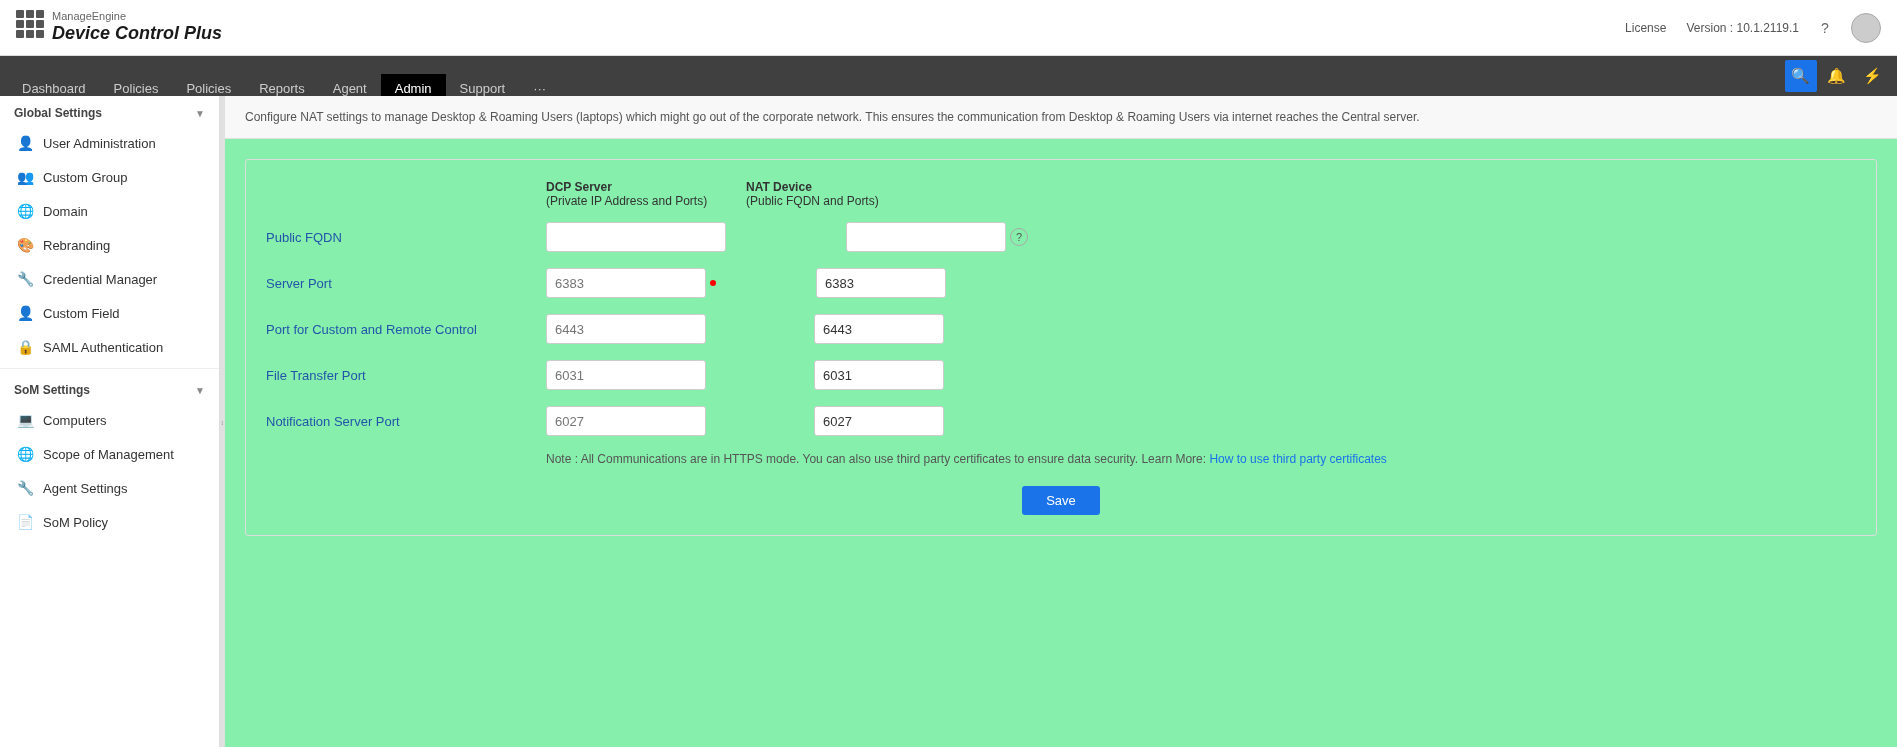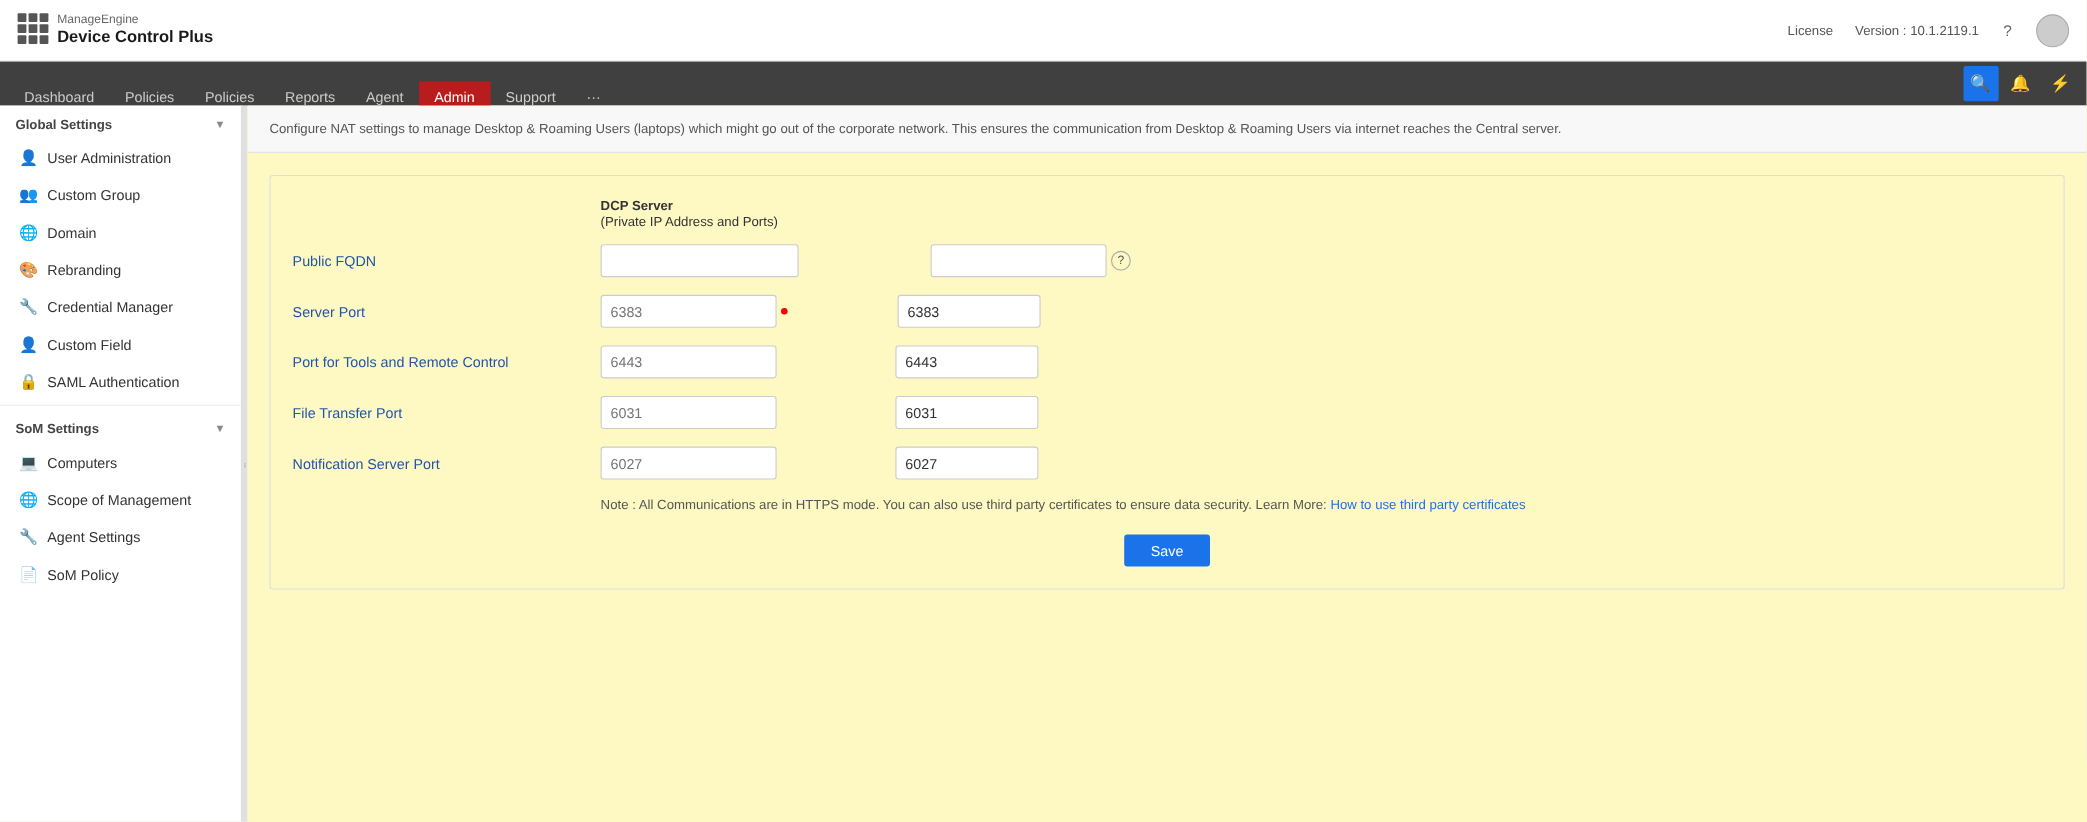--- a/index.html
+++ b/index.html
@@ -20,21 +20,21 @@
       margin-right: 20px;
     }
     .logo-grid {
       display: grid;
       grid-template-columns: repeat(3,8px);
       grid-template-rows: repeat(3,8px);
       gap: 2px;
     }
     .logo-dot { background: #555; border-radius: 1px; }
     .logo-text { font-size: 11px; color: #666; line-height: 1.2; }
-    .logo-text strong { font-size: 15px; color: #1a1a1a; display: block; font-weight: bold; }
+    .logo-text strong { font-size: 18px; color: #1a1a1a; display: block; font-weight: bold; font-style: italic; }
     .header-right {
       margin-left: auto;
       display: flex;
       align-items: center;
       gap: 12px;
       font-size: 12px;
       color: #555;
       text-align: center;
     }
     .header-right .version { margin-right: 8px; }
@@ -60,21 +60,21 @@
       color: #ccc;
       padding: 0 14px;
       height: 28px;
       display: flex;
       align-items: center;
       cursor: pointer;
       font-size: 13px;
       white-space: nowrap;
       margin-top: 24px;
     }
-    .nav-item.active { background: #b91c1c; color: #fff; }
+    .nav-item.active { background: #000000; color: #fff; }
     .nav-right {
       margin-left: auto;
       display: flex;
       align-items: center;
       gap: 4px;
     }
     .nav-icon-btn {
       width: 32px; height: 32px;
       display: flex; align-items: center; justify-content: center;
       color: #ccc; cursor: pointer; font-size: 15px; border-radius: 2px;
@@ -130,21 +130,21 @@
       display: flex;
       align-items: center;
       justify-content: center;
     }
     .resize-dots { font-size: 10px; color: #aaa; writing-mode: vertical-rl; letter-spacing: -2px; }
 
     
     .main {
       flex: 1;
       overflow-y: auto;
-      background: #fef9c3;
+      background: #86efac;
       padding: 0;
     }
     .info-bar {
       background: #f8f8f8;
       padding: 12px 20px;
       font-size: 12px;
       color: #555;
       border-bottom: 1px solid #e0e0e0;
       line-height: 1.5;
     }
@@ -351,40 +351,44 @@
       <span>Configure NAT settings to manage Desktop &amp; Roaming Users (laptops) which might go out of the corporate network. This ensures the communication from Desktop &amp; Roaming Users via internet reaches the Central server.</span>
     </div>
     <div class="content">
       <div class="nat-form-container">
 
         <div style="display:flex; margin-left: 280px; margin-bottom: 14px; gap: 0;">
           <div style="width: 200px;">
             <div style="font-size:12px; font-weight:bold; color:#333;">DCP Server</div>
             <div style="font-size:12px; color:#333;">(Private IP Address and Ports)</div>
           </div>
+          <div style="width: 280px;">
+            <div style="font-size:12px; font-weight:bold; color:#333;">NAT Device</div>
+            <div style="font-size:12px; color:#333;">(Public FQDN and Ports)</div>
+          </div>
         </div>
 
         <div class="form-row">
           <div class="form-label">Public FQDN</div>
           <input type="text" class="form-input" style="width: 180px;">
           <div style="width:120px;"></div>
           <input type="text" class="nat-input" style="width: 160px;">
           <div class="help-icon">?</div>
         </div>
 
         <div class="form-row">
           <div class="form-label">Server Port</div>
           <input type="text" class="form-input" placeholder="6383" style="width: 160px;">
           <div class="red-dot"></div>
           <div style="width:100px;"></div>
           <input type="text" class="nat-input" value="6383" style="width: 130px;">
         </div>
 
         <div class="form-row">
-          <div class="form-label">Port for Tools and Remote Control</div>
+          <div class="form-label">Port for Custom and Remote Control</div>
           <input type="text" class="form-input" placeholder="6443" style="width: 160px;">
           <div style="width:108px;"></div>
           <input type="text" class="nat-input" value="6443" style="width: 130px;">
         </div>
 
         <div class="form-row">
           <div class="form-label">File Transfer Port</div>
           <input type="text" class="form-input" placeholder="6031" style="width: 160px;">
           <div style="width:108px;"></div>
           <input type="text" class="nat-input" value="6031" style="width: 130px;">

